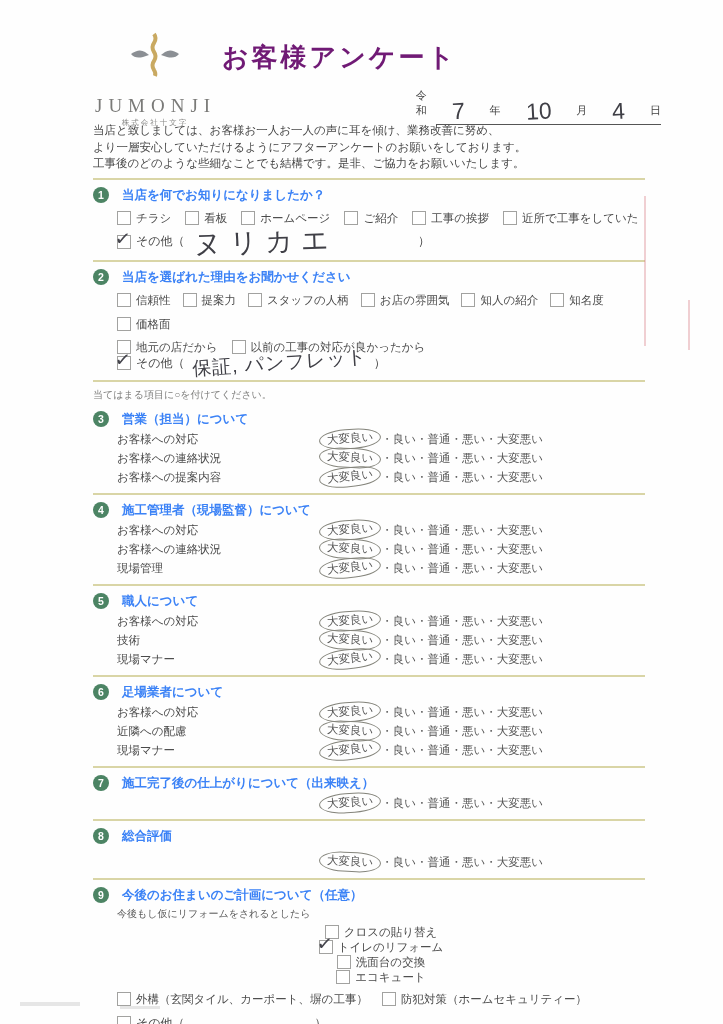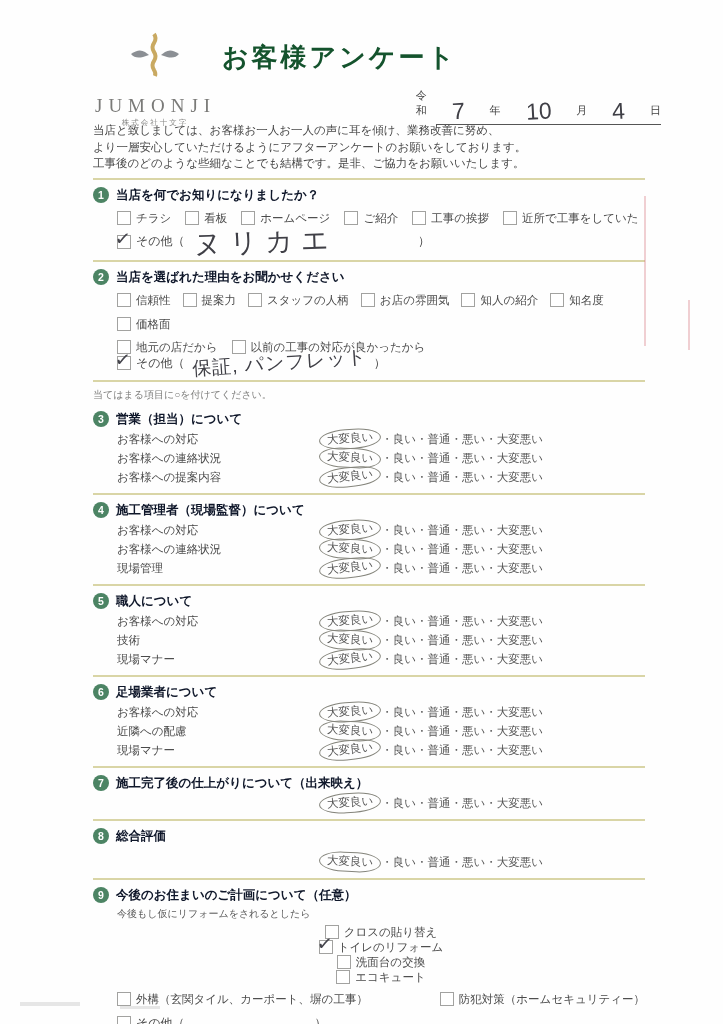--- a/index.html
+++ b/index.html
@@ -11,31 +11,31 @@
     color:#3c3c3c;
     overflow:hidden;
     box-sizing:border-box;
   }
   
   .header{position:relative;height:122px;}
   .logo{position:absolute;left:95px;top:32px;width:120px;text-align:center;}
   .logo-mark{height:46px;position:relative;}
   .logo-name{font-family:"Liberation Serif","DejaVu Serif",serif;font-size:19px;letter-spacing:6px;color:#7a7a78;margin-top:17px;}
   .logo-company{font-size:7.5px;color:#8a8a88;letter-spacing:2px;margin-top:1px;}
-  .title{position:absolute;left:16px;right:60px;top:40px;text-align:center;font-size:26px;font-weight:bold;color:#14532d;letter-spacing:3px;}
+  .title{position:absolute;left:16px;right:60px;top:40px;text-align:center;font-size:26px;font-weight:bold;color:#701a75;letter-spacing:3px;}
   .dateline{position:absolute;right:62px;top:88px;width:225px;border-bottom:1.5px solid #555;padding-bottom:4px;display:flex;align-items:flex-end;justify-content:flex-end;gap:20px;}
   .date-unit{font-size:11px;color:#444;padding-bottom:2px;}
   .date-hand{font-size:23px;color:#3f3f46;transform:rotate(-3deg);padding:0 5px;line-height:18px;}
   
   .content{margin-left:93px;width:552px;}
   .intro{font-size:11.5px;line-height:16.5px;color:#474747;border-bottom:2px solid #d9d5a6;padding-bottom:6px;}
   .section{border-bottom:2px solid #d9d5a6;padding:7px 0 8px 0;}
   .qhead{display:flex;align-items:center;gap:7px;}
   .qnum{min-width:16px;height:16px;border-radius:50%;background:#4c8464;color:#fff;font-size:10.5px;font-weight:bold;display:inline-flex;align-items:center;justify-content:center;padding:0 1px;box-sizing:border-box;}
-  .qtitle{font-size:12.5px;font-weight:bold;color:#0f172a;}
+  .qtitle{font-size:12.5px;font-weight:bold;color:#3b82f6;margin-left:6px;}
   .qsub{font-size:10px;color:#5a5a5a;margin:3px 0 0 24px;}
   .optrow{display:flex;align-items:center;flex-wrap:wrap;gap:0 14px;margin:7px 0 0 24px;font-size:11.5px;color:#4a4a4a;}
   .opt{display:flex;align-items:center;gap:5px;position:relative;}
   .cb{width:12px;height:12px;border:1.4px solid #a2a2a0;background:#fff;display:inline-block;position:relative;flex:0 0 auto;}
   .cb .check{position:absolute;left:-3px;top:-9px;font-size:19px;color:#44444c;transform:rotate(6deg);}
   .hand{color:#3f3f46;}
   .other-value1{font-size:27px;letter-spacing:8px;transform:rotate(-2deg);display:inline-block;margin:0 4px;line-height:20px;}
   .other-value2{font-size:19px;letter-spacing:1px;transform:rotate(-4deg);display:inline-block;margin:0 2px;line-height:14px;}
   .paren{font-size:12px;color:#4a4a4a;}
   .gap1{display:inline-block;width:68px;}
@@ -352,21 +352,21 @@
           </span>
         <span class="opt">
             <span class="cb"></span>
             <span>洗面台の交換</span>
           </span>
         <span class="opt">
             <span class="cb"></span>
             <span>エコキュート</span>
           </span>
       </div>
-      <div class="optrow" style="justify-content:space-between;">
+      <div class="optrow" style="">
         <span class="opt">
             <span class="cb"></span>
             <span>外構（玄関タイル、カーポート、塀の工事）</span>
           </span>
         <span class="opt">
             <span class="cb"></span>
             <span>防犯対策（ホームセキュリティー）</span>
           </span>
       </div>
       <div class="optrow" style="margin-top:8px;">

